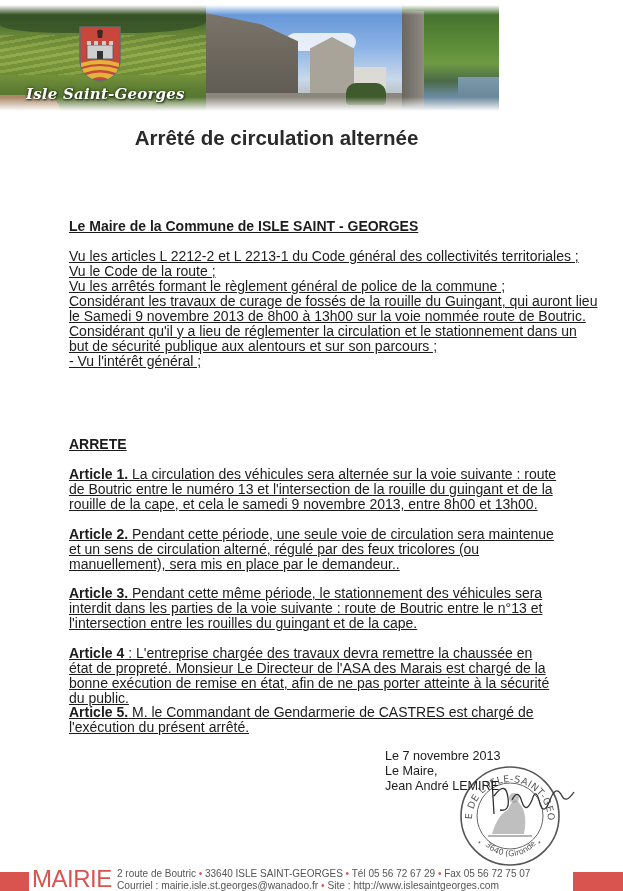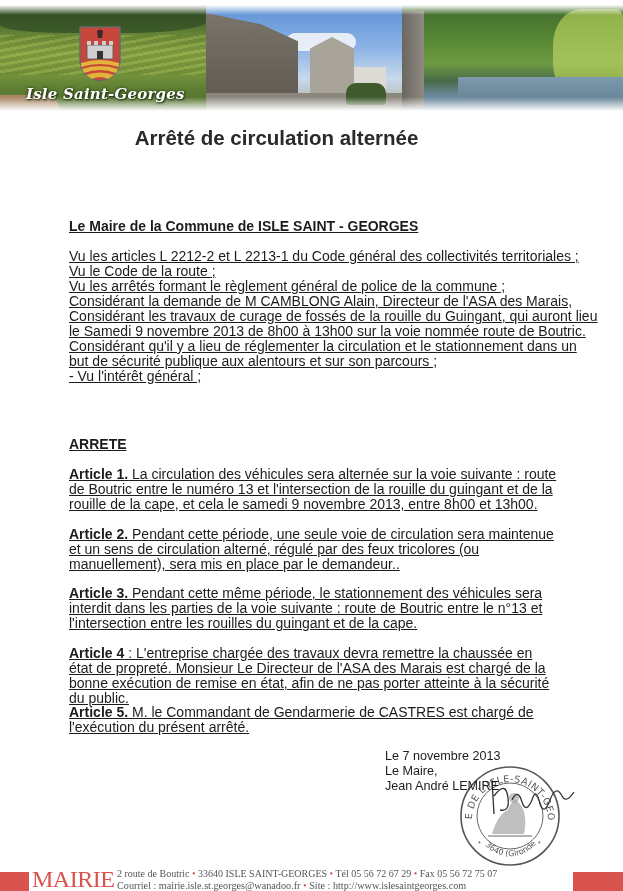--- a/index.html
+++ b/index.html
@@ -1,19 +1,19 @@
 <!DOCTYPE html>
 <html><head>
 <meta charset="utf-8">
 <style>
   html, body { margin: 0; padding: 0; background: #fff; }
   body { width: 623px; height: 891px; position: relative; overflow: hidden; font-family: "Liberation Sans", sans-serif; color: #1e1e1e; }
 
   
-  .banner { position: absolute; left: 0; top: 5px; width: 623px; height: 106px; overflow: hidden; }
+  .banner { position: absolute; left: 0; top: 5px; width: 499px; height: 106px; overflow: hidden; }
   .panel { position: absolute; top: 0; height: 106px; }
   .p-vine { left: 0; width: 206px;
     background:
       linear-gradient(180deg, #3c5a2a 0%, #4d6e2e 18%, #6c8b3a 30%, #8aa548 45%, #7f9c40 60%, #5f7f33 78%, #4c6a2a 100%); }
   .p-vine .trees { position: absolute; left: 0; top: 0; width: 206px; height: 28px;
     background: linear-gradient(180deg, #2f4a22, #3e5c2a); border-radius: 0 0 40% 30%; }
   .p-vine .rows { position: absolute; left: 0; top: 30px; width: 206px; height: 40px;
     background: repeating-linear-gradient(170deg, rgba(160,180,80,0.4) 0 3px, rgba(90,120,40,0.3) 3px 7px); }
   .p-vine .roof { position: absolute; left: 0; bottom: 0; width: 60px; height: 16px; background: #b88a70; border-radius: 0 40px 0 0; opacity: .85; }
 
@@ -53,21 +53,21 @@
   .a3 { top: 586px; }
   .a4 { top: 646px; }
   .a5 { top: 705px; }
   .article b { font-weight: bold; }
 
   .signature { position: absolute; left: 373px; top: 749px; font-size: 12.6px; line-height: 15px; color: #1c1c1c; margin-left: 12px; }
   .stamp { position: absolute; left: 458px; top: 764px; width: 104px; height: 104px; }
   .scribble { position: absolute; left: 490px; top: 770px; width: 90px; height: 60px; }
 
   
-  .footer { position: absolute; left: 0; top: 866px; width: 623px; height: 25px; font-family: Liberation Serif, serif; }
+  .footer { position: absolute; left: 0; top: 866px; width: 623px; height: 25px; }
   .foot-bar-left { position: absolute; left: 0; top: 6px; width: 29px; height: 19px; background: #d9534f; }
   .foot-mairie { position: absolute; left: 32px; top: 1px; font-size: 24px; line-height: 24px; color: #d9534f; letter-spacing: -0.5px; }
   .foot-line1 { position: absolute; left: 117px; top: 2px; font-size: 10px; color: #555; white-space: nowrap; }
   .foot-line2 { position: absolute; left: 117px; top: 14px; font-size: 10.2px; color: #555; white-space: nowrap; }
   .foot-bar-right { position: absolute; left: 573px; top: 6px; width: 50px; height: 19px; background: #d9534f; }
   .dot { color: #d9534f; }
 </style>
 </head>
 <body>
 
@@ -110,21 +110,20 @@
 </div>
 
 <div class="doc-title">Arrêté de circulation alternée</div>
 
 <div class="body mayor-heading">Le Maire de la Commune de ISLE SAINT - GEORGES</div>
 
 <div class="body considerants">
   <div>Vu les articles L 2212-2 et L 2213-1 du Code général des collectivités territoriales ;</div>
   <div>Vu le Code de la route ;</div>
   <div>Vu les arrêtés formant le règlement général de police de la commune ;</div>
-  <div>Considérant la demande de M CAMBLONG Alain, Directeur de l'ASA des Marais,</div>
   <div>Considérant les travaux de curage de fossés de la rouille du Guingant, qui auront lieu</div>
   <div>le Samedi 9 novembre 2013 de 8h00 à 13h00 sur la voie nommée route de Boutric.</div>
   <div>Considérant qu'il y a lieu de réglementer la circulation et le stationnement dans un</div>
   <div>but de sécurité publique aux alentours et sur son parcours ;</div>
   <div>- Vu l'intérêt général ;</div>
 </div>
 
 <div class="body arrete-heading">ARRETE</div>
 
 <div class="body article a1">

